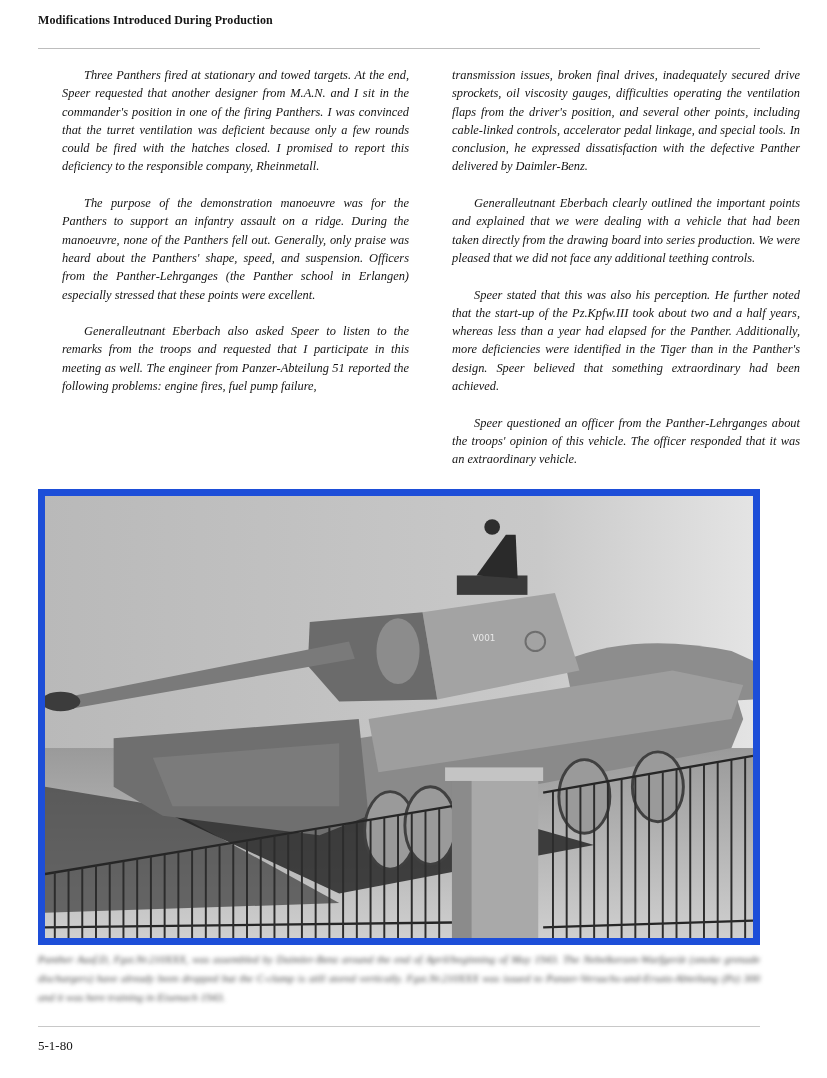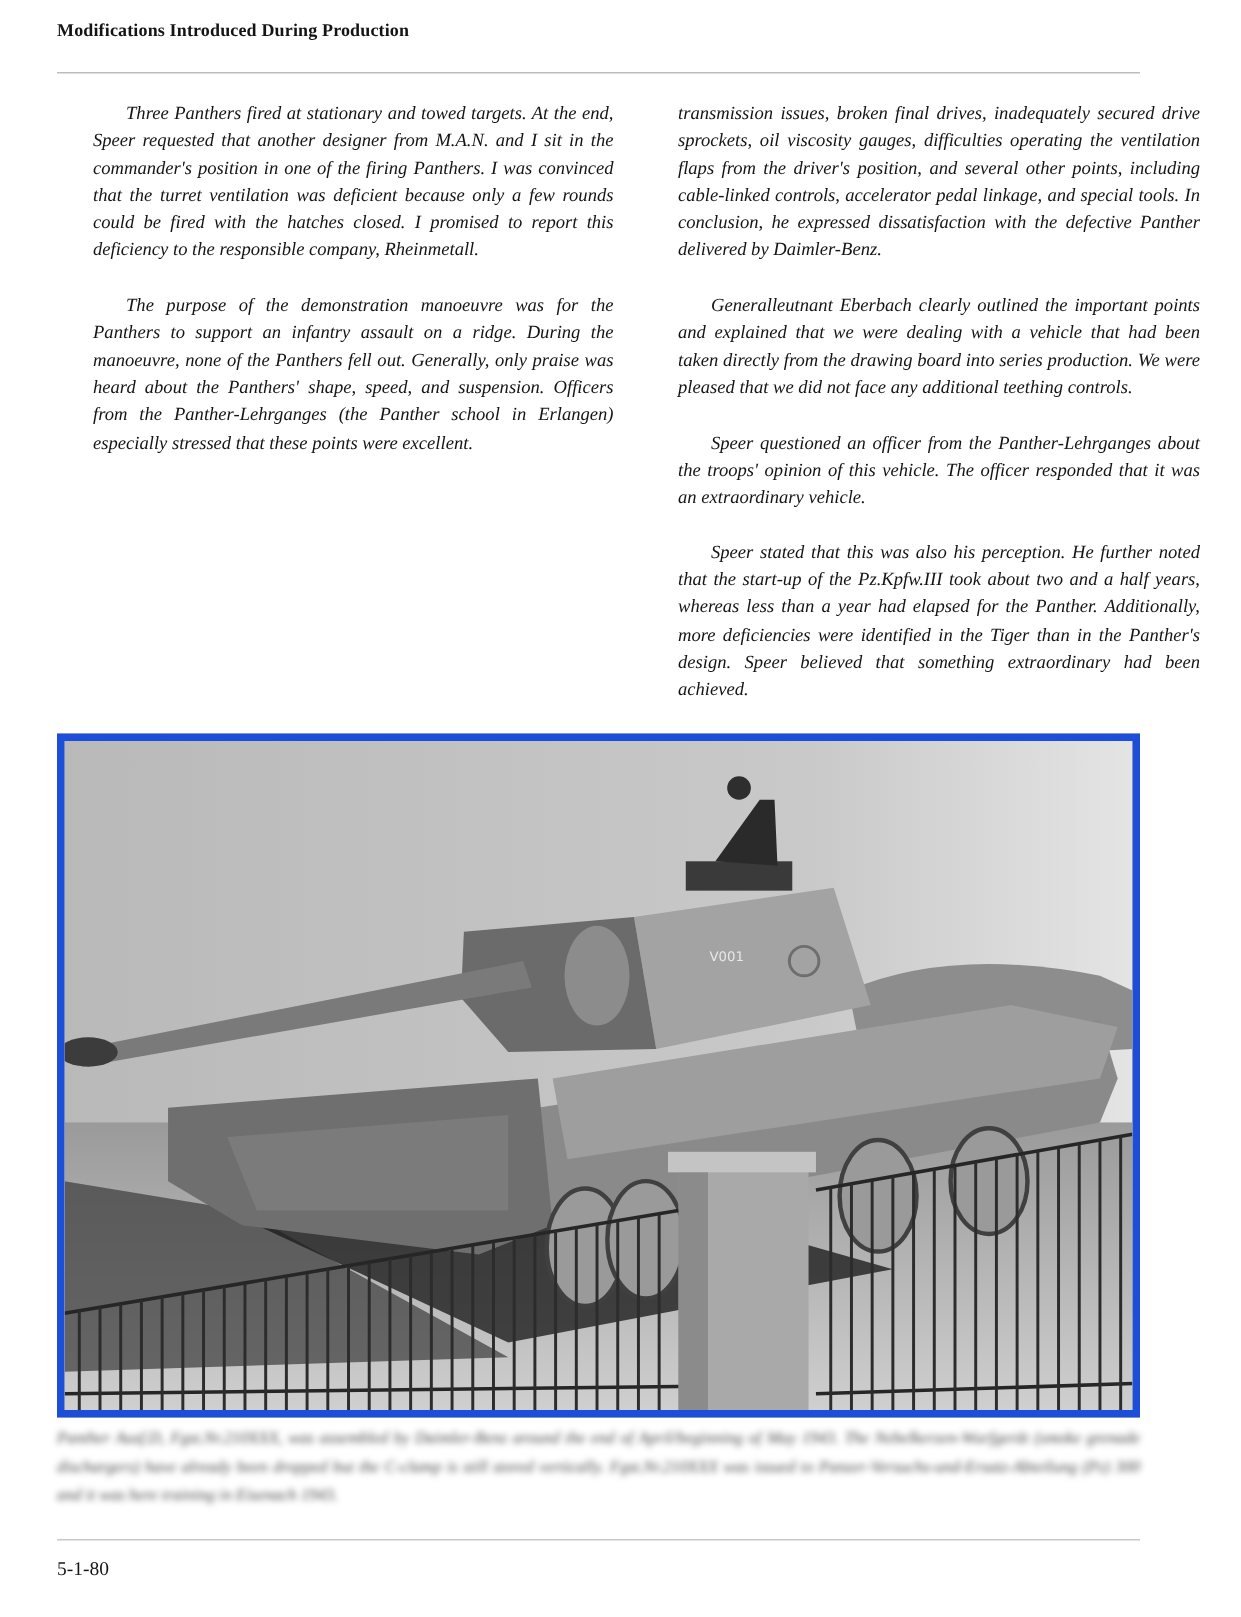--- a/index.html
+++ b/index.html
@@ -7,44 +7,45 @@
          font-family: "DejaVu Serif", "Liberation Serif", serif; color: #141414; }
   .running-head { position: absolute; left: 38px; top: 13px; font-size: 12px; font-weight: bold;
                   font-family: "Liberation Serif", serif; letter-spacing: 0.1px; }
   .rule-top { position: absolute; left: 38px; top: 48px; width: 722px; height: 1px; background: #bdbdbd; }
   .col { position: absolute; top: 66px; width: 347px; font-family: "Liberation Serif", serif;
          font-style: italic; font-size: 12.4px; line-height: 18.3px; text-align: justify; margin-left: 24px; }
   .col.left { left: 38px; }
   .col.right { left: 428px; width: 348px; }
   .col p { margin: 0 0 18.3px 0; text-indent: 22px; }
   .figure { position: absolute; left: 38px; top: 489px; width: 722px; height: 456px;
-            border: 5px solid #1d4ed8; box-sizing: border-box; overflow: hidden; background: #bdbdbd; }
+            border: 7px solid #1d4ed8; box-sizing: border-box; overflow: hidden; background: #bdbdbd; }
   .figure svg { display: block; width: 100%; height: 100%; }
   .caption { position: absolute; left: 38px; top: 950px; width: 722px; font-family: "Liberation Serif", serif;
              font-style: italic; font-size: 11px; line-height: 19px; color: #444; filter: blur(2.2px); text-align: justify; }
   .rule-bottom { position: absolute; left: 38px; top: 1026px; width: 722px; height: 1px; background: #c8c8c8; }
   .page-number { position: absolute; left: 38px; top: 1038px; font-family: "Liberation Serif", serif;
                  font-weight: normal; font-size: 13px; }
 </style>
 </head>
 <body>
 
 <div class="running-head">Modifications Introduced During Production</div>
 <div class="rule-top"></div>
 
 <div class="col left">
   <p>Three Panthers fired at stationary and towed targets. At the end, Speer requested that another designer from M.A.N. and I sit in the commander's position in one of the firing Panthers. I was convinced that the turret ventilation was deficient because only a few rounds could be fired with the hatches closed. I promised to report this deficiency to the responsible company, Rheinmetall.</p>
   <p>The purpose of the demonstration manoeuvre was for the Panthers to support an infantry assault on a ridge. During the manoeuvre, none of the Panthers fell out. Generally, only praise was heard about the Panthers' shape, speed, and suspension. Officers from the Panther-Lehrganges (the Panther school in Erlangen) especially stressed that these points were excellent.</p>
+  <p>Generalleutnant Eberbach also asked Speer to listen to the remarks from the troops and requested that I participate in this meeting as well. The engineer from Panzer-Abteilung 51 reported the following problems: engine fires, fuel pump failure,</p>
 </div>
 
 <div class="col right">
   <p style="text-indent:0">transmission issues, broken final drives, inadequately secured drive sprockets, oil viscosity gauges, difficulties operating the ventilation flaps from the driver's position, and several other points, including cable-linked controls, accelerator pedal linkage, and special tools. In conclusion, he expressed dissatisfaction with the defective Panther delivered by Daimler-Benz.</p>
   <p>Generalleutnant Eberbach clearly outlined the important points and explained that we were dealing with a vehicle that had been taken directly from the drawing board into series production. We were pleased that we did not face any additional teething controls.</p>
+  <p>Speer stated that this was also his perception. He further noted that the start-up of the Pz.Kpfw.III took about two and a half years, whereas less than a year had elapsed for the Panther. Additionally, more deficiencies were identified in the Tiger than in the Panther's design. Speer believed that something extraordinary had been achieved.</p>
   <p>Speer questioned an officer from the Panther-Lehrganges about the troops' opinion of this vehicle. The officer responded that it was an extraordinary vehicle.</p>
-  <p>Speer stated that this was also his perception. He further noted that the start-up of the Pz.Kpfw.III took about two and a half years, whereas less than a year had elapsed for the Panther. Additionally, more deficiencies were identified in the Tiger than in the Panther's design. Speer believed that something extraordinary had been achieved.</p>
 </div>
 
 <div class="figure">
   <svg viewBox="0 0 722 456" preserveAspectRatio="none">
     <defs>
       <linearGradient id="bg" x1="0" y1="0" x2="1" y2="0">
         <stop offset="0" stop-color="#b9b9b9"></stop>
         <stop offset="0.7" stop-color="#c9c9c9"></stop>
         <stop offset="1" stop-color="#e4e4e4"></stop>
       </linearGradient>

